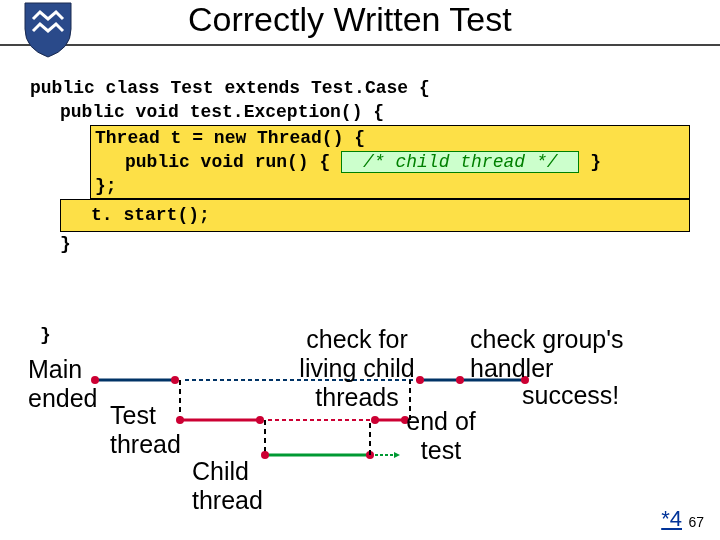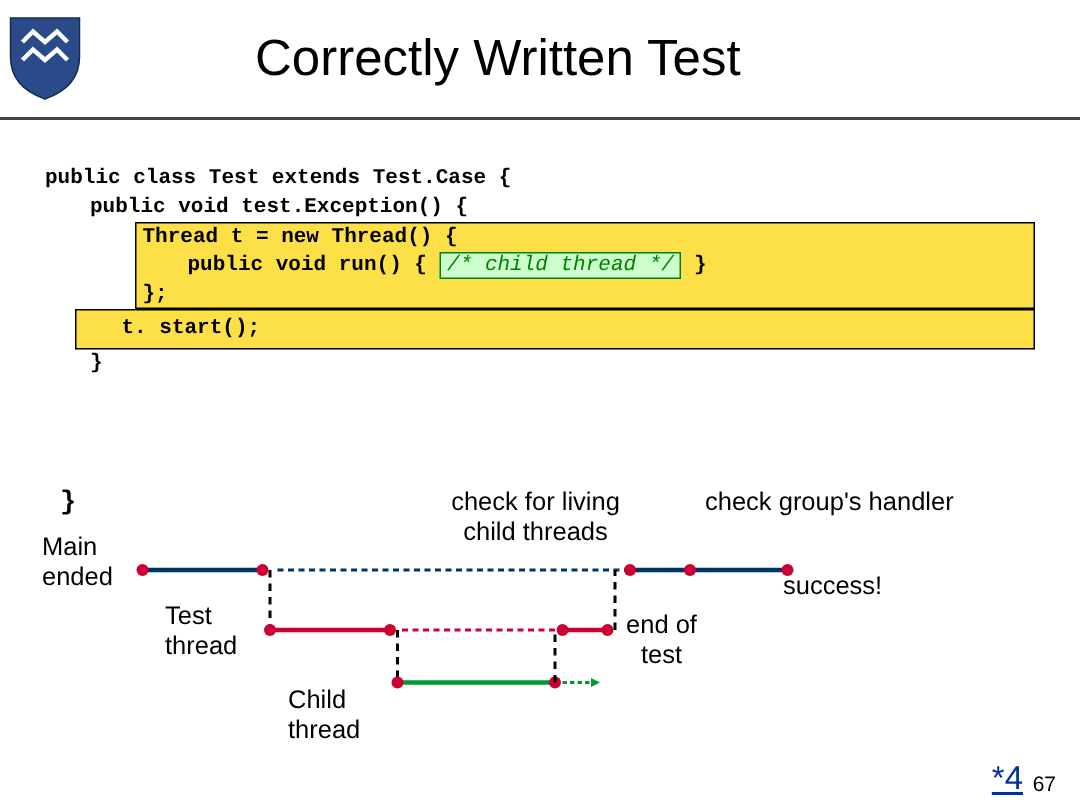--- a/index.html
+++ b/index.html
@@ -1,31 +1,31 @@
 <!DOCTYPE html>
 <html><head>
 <meta charset="utf-8">
 <style>
   * { box-sizing: border-box; margin: 0; padding: 0; }
   body { width: 720px; height: 540px; font-family: Arial, sans-serif; background: #fff; position: relative; overflow: hidden; }
-  .header { display: flex; align-items: center; height: 80px; border-bottom: 2px solid #444; }
+  .header { display: flex; align-items: flex-start; height: 46px; border-bottom: 2px solid #444; padding-left: 18px; }
   .shield { width: 60px; height: 60px; display: flex; align-items: center; justify-content: center; }
   .shield svg { width: 50px; height: 58px; }
   .title { font-size: 34px; margin-left: 110px; }
-  .code-block { font-family: "Courier New", monospace; font-size: 14px; font-weight: bold; padding: 30px 30px 0 30px; line-height: 1.35; }
+  .code-block { font-family: "Courier New", monospace; font-size: 18px; font-weight: bold; padding: 30px 30px 0 30px; line-height: 1.35; }
   .indent1 { padding-left: 30px; }
   .green { color: #008000; font-style: italic; font-weight: normal; }
   .greenbox { background: #ccffcc; display: inline; }
   .boxed1, .boxed2 { border: 1px solid #000; background: #fde047; display: block; }
   .boxed1 { margin-left: 60px; padding: 0 4px; }
-  .boxed2 { margin-left: 20px; padding: 3px 4px 3px 30px; }
-  .green-inset { border: 1px solid #008000; padding: 0 4px; }
+  .boxed2 { margin-left: 30px; padding: 3px 4px 3px 30px; }
+  .green-inset { border: 1px solid #008000; padding: 0 21px; }
 
   .diagram { position: absolute; left: 0; top: 325px; width: 720px; height: 210px; }
-  .dlabel { position: absolute; font-size: 17px; line-height: 1.15; }
+  .dlabel { position: absolute; font-size: 25px; line-height: 1.15; }
   .main-label { left: 28px; top: 30px; }
   .test-label { left: 110px; top: 76px; }
   .child-label { left: 192px; top: 132px; }
   .closebrace-label { font-family: "Courier New", monospace; font-size: 18px; font-weight: bold; left: 40px; top: 0; }
   .check-label { left: 282px; top: 0; text-align: center; width: 150px; }
   .group-label { left: 470px; top: 0; width: 170px; }
   .end-label { left: 406px; top: 82px; width: 70px; text-align: center; }
   .success-label { left: 522px; top: 56px; }
   .pagenum { position: absolute; right: 16px; bottom: 10px; font-size: 14px; text-align: center; }
   .star4 { position: absolute; right: 38px; bottom: 8px; font-size: 22px; color: #003399; text-decoration: underline; }

